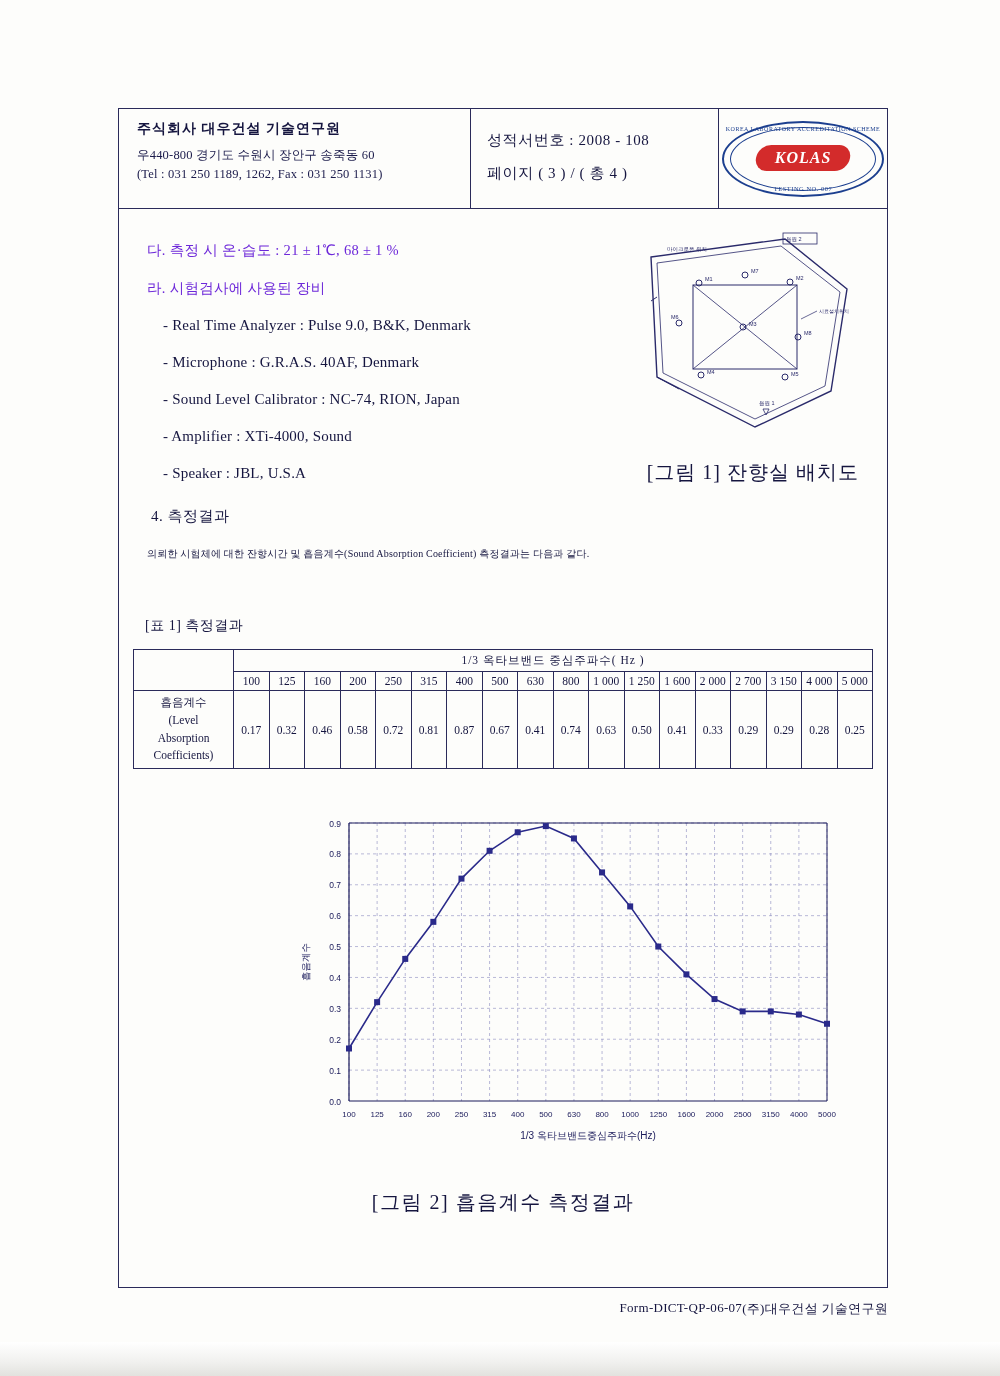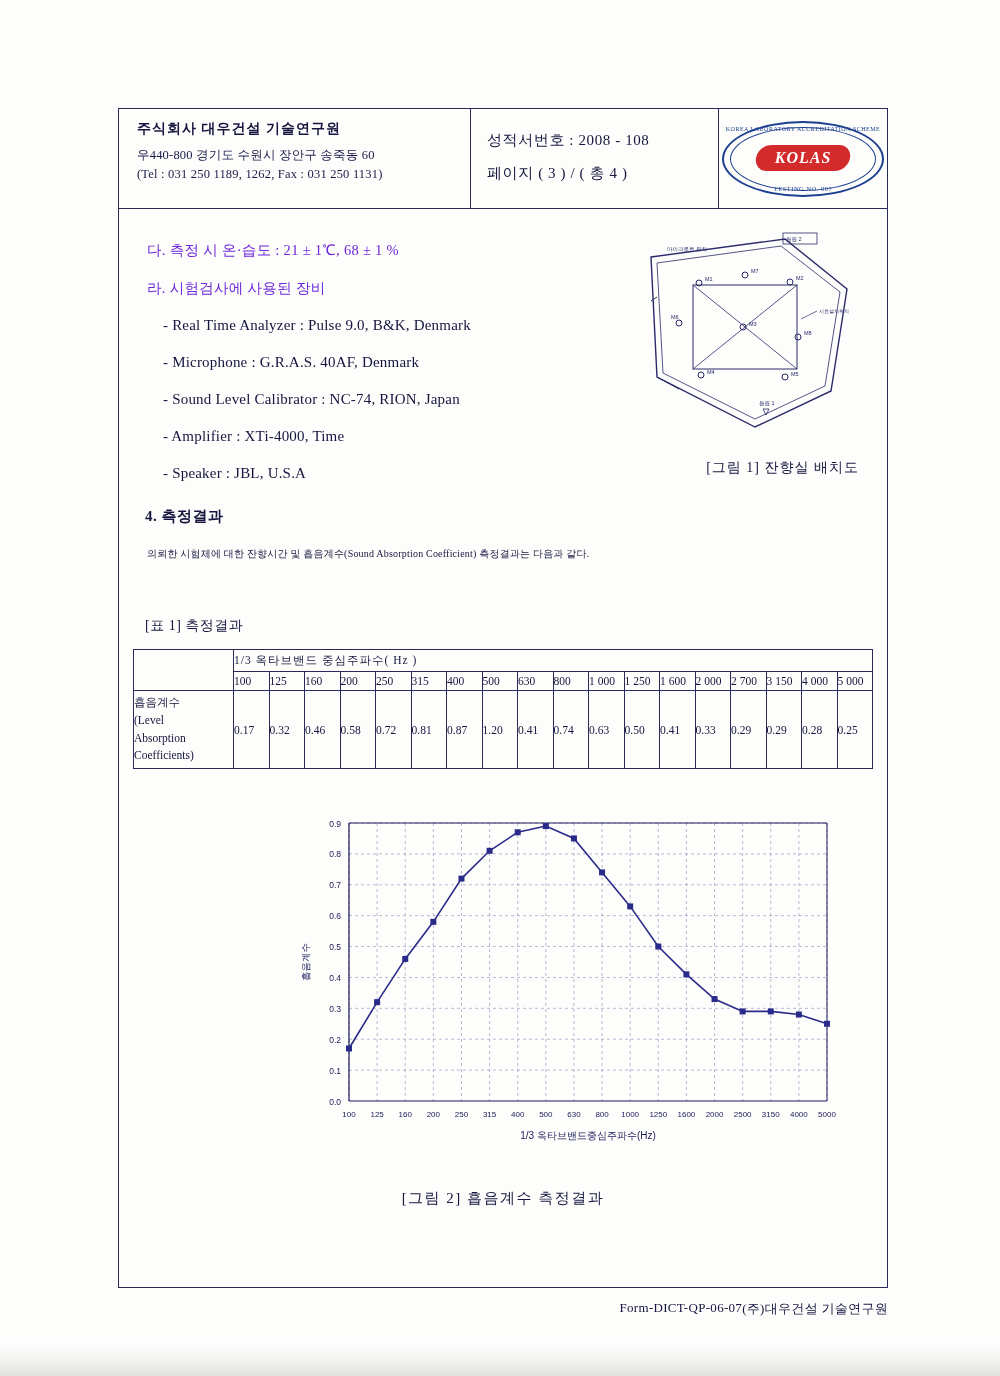--- a/index.html
+++ b/index.html
@@ -170,30 +170,30 @@
     position: absolute;
     right: 24px;
     top: 18px;
     width: 228px;
     height: 210px;
   }
   .fig1-cap {
     position: absolute;
     right: 28px;
     top: 250px;
-    font-size: 14px;
+    font-size: 20px;
     letter-spacing: 1px;
     color: #15153f;
   }
   .sec-title {
     position: absolute;
-    left: 26px;
+    left: 32px;
     top: 298px;
     font-size: 15px;
-    font-weight: bold;
+    font-weight: normal;
     letter-spacing: 0.5px;
     color: #15153f;
   }
   .sec-desc {
     position: absolute;
     left: 28px;
     top: 338px;
     font-size: 10px;
     letter-spacing: 0.2px;
     color: #15153f;
@@ -213,20 +213,21 @@
     top: 440px;
     width: 740px;
   }
   table.meas {
     border-collapse: collapse;
     width: 740px;
     table-layout: fixed;
   }
   table.meas td {
     border: 1px solid #2a2a5a;
+    text-align: center;
     font-size: 11.5px;
     color: #15153f;
     padding: 3px 0;
   }
   td.rowhdr {
     width: 100px;
     font-size: 12px;
     line-height: 1.55;
     padding: 4px 2px;
   }
@@ -250,21 +251,21 @@
     top: 600px;
     width: 560px;
     height: 340px;
   }
   .fig2-cap {
     position: absolute;
     left: 0;
     top: 980px;
     width: 100%;
     text-align: center;
-    font-size: 15px;
+    font-size: 20px;
     letter-spacing: 1.5px;
     color: #15153f;
   }
   
   .footer {
     position: absolute;
     left: 118px;
     top: 1300px;
     width: 770px;
     display: flex;
@@ -313,21 +314,21 @@
 
     <div class="body-area">
 
       <div class="txt-line sec-a">다. 측정 시 온·습도 : 21 ± 1℃, 68 ± 1 %</div>
       <div class="txt-line sec-b">라. 시험검사에 사용된 장비</div>
 
       <div class="equip-list">
         <div class="equip-item">- Real Time Analyzer : Pulse 9.0, B&amp;K, Denmark</div>
         <div class="equip-item">- Microphone : G.R.A.S. 40AF, Denmark</div>
         <div class="equip-item">- Sound Level Calibrator : NC-74, RION, Japan</div>
-        <div class="equip-item">- Amplifier : XTi-4000, Time</div>
+        <div class="equip-item">- Amplifier : XTi-4000, Sound</div>
         <div class="equip-item">- Speaker : JBL, U.S.A</div>
       </div>
 
       <div class="fig1">
         <svg width="228" height="210" viewBox="0 0 228 210">
           <polygon points="16,30 150,12 212,62 196,164 120,200 22,150" fill="none" stroke="#2a2a6a" stroke-width="1.4"></polygon>
           <polygon points="22,36 146,19 205,65 190,159 120,192 28,146" fill="none" stroke="#2a2a6a" stroke-width="0.8"></polygon>
           <rect x="58" y="58" width="104" height="84" fill="none" stroke="#2a2a6a" stroke-width="1"></rect>
           <line x1="58" y1="58" x2="162" y2="142" stroke="#2a2a6a" stroke-width="0.8"></line>
           <line x1="162" y1="58" x2="58" y2="142" stroke="#2a2a6a" stroke-width="0.8"></line>
@@ -403,21 +404,21 @@
                 <div>Absorption</div>
                 <div>Coefficients)</div>
               </td>
               <td class="val">0.17</td>
               <td class="val">0.32</td>
               <td class="val">0.46</td>
               <td class="val">0.58</td>
               <td class="val">0.72</td>
               <td class="val">0.81</td>
               <td class="val">0.87</td>
-              <td class="val">1.20</td>
+              <td class="val">0.67</td>
               <td class="val">0.41</td>
               <td class="val">0.74</td>
               <td class="val">0.63</td>
               <td class="val">0.50</td>
               <td class="val">0.41</td>
               <td class="val">0.33</td>
               <td class="val">0.29</td>
               <td class="val">0.29</td>
               <td class="val">0.28</td>
               <td class="val">0.25</td>

